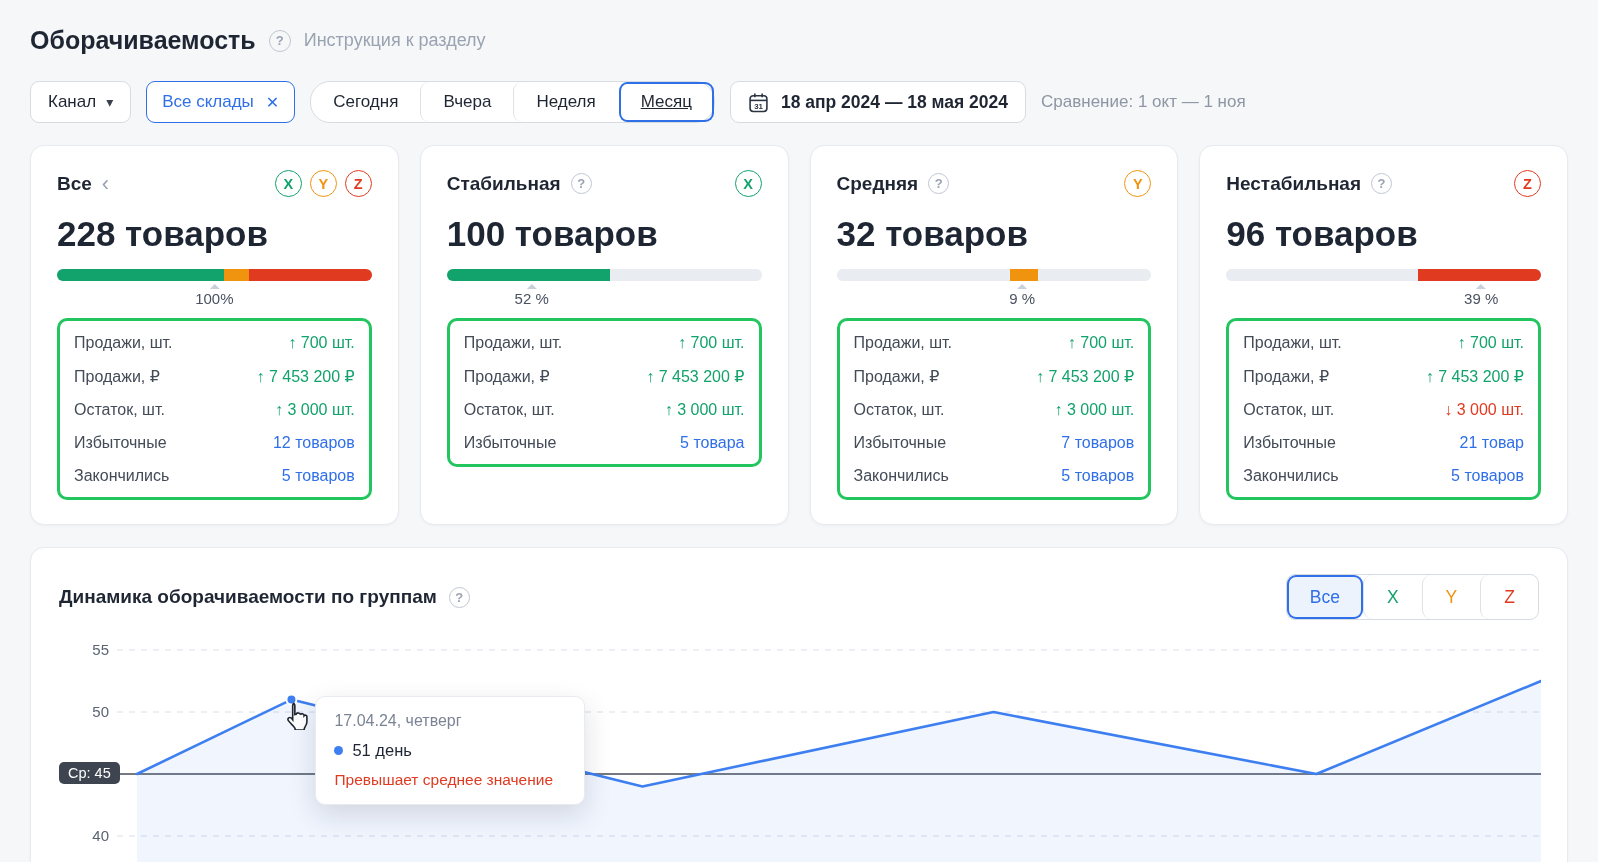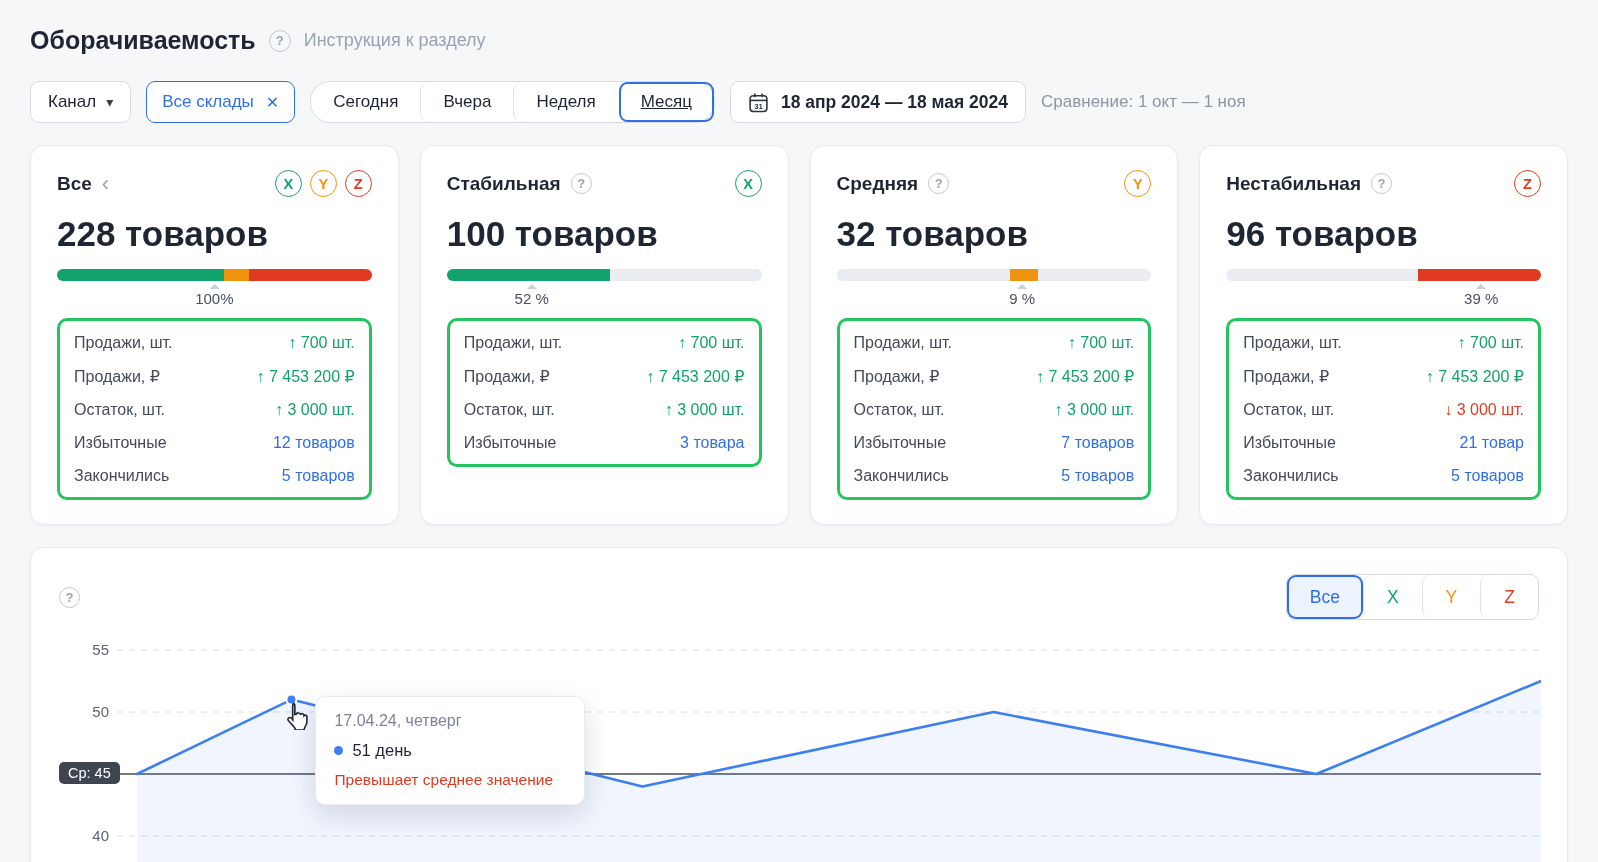--- a/index.html
+++ b/index.html
@@ -229,21 +229,21 @@
       <div class="stat-row">
           <span class="stat-label">Продажи, ₽</span>
           <span class="stat-value v-green"><span>↑</span> <span>7 453 200 ₽</span></span>
         </div>
       <div class="stat-row">
           <span class="stat-label">Остаток, шт.</span>
           <span class="stat-value v-green"><span>↑</span> <span>3 000 шт.</span></span>
         </div>
       <div class="stat-row">
           <span class="stat-label">Избыточные</span>
-          <span class="stat-value v-blue">3 товара</span>
+          <span class="stat-value v-blue">5 товара</span>
         </div>
     </div>
   </div>
 
   <div class="card">
     <div class="card-head">
       <span class="card-title">Средняя</span>
       <span class="help-circle" style="width:21px;height:21px;">?</span>
       <span class="badges">
         <span class="badge b-orange">Y</span>
@@ -324,20 +324,21 @@
       <div class="stat-row">
           <span class="stat-label">Закончились</span>
           <span class="stat-value v-blue">5 товаров</span>
         </div>
     </div>
   </div>
 </div>
 
 <div class="chart-card">
   <div class="chart-head">
+    <span class="chart-title">Динамика оборачиваемости по группам</span>
     <span class="help-circle" style="width:21px;height:21px;">?</span>
     <div class="gseg">
       <div class="gseg-item selected">Все</div>
       <div class="gseg-item g-green">X</div>
       <div class="gseg-item g-orange">Y</div>
       <div class="gseg-item g-red">Z</div>
     </div>
   </div>
   <div class="chart-wrap">
     <svg id="chart-svg" width="1482" height="232">

